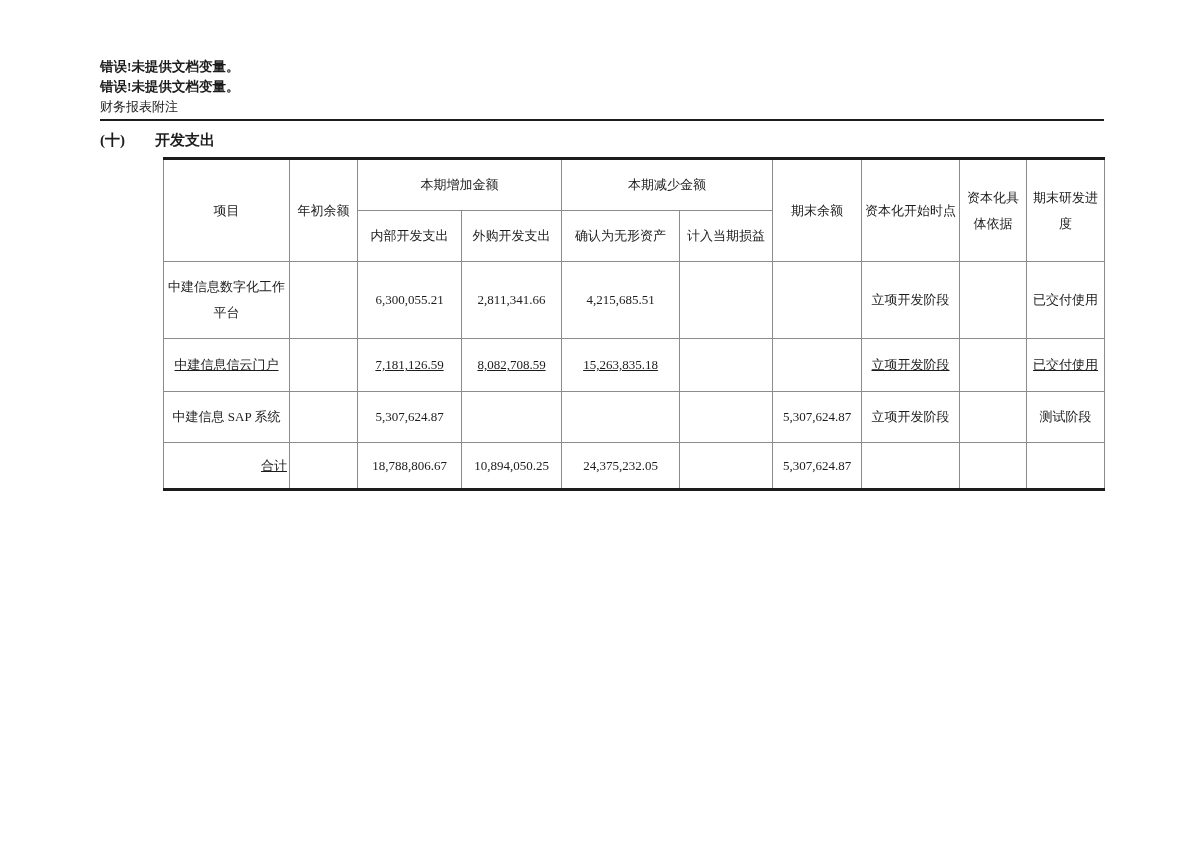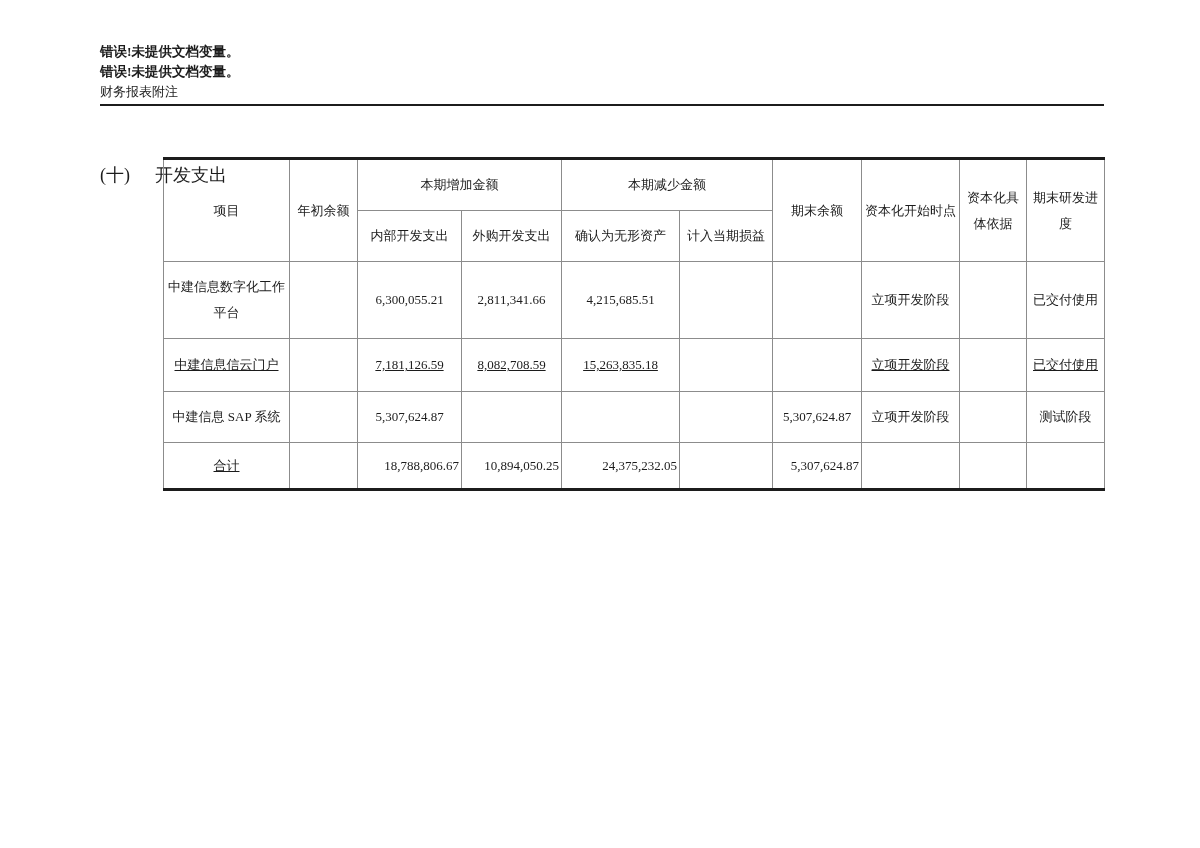--- a/index.html
+++ b/index.html
@@ -11,21 +11,21 @@
     width: 1200px;
     height: 848px;
     position: relative;
     font-family: "Liberation Serif", "DejaVu Serif", serif;
     color: #1c1c1c;
   }
   
   .doc-header {
     position: absolute;
     left: 100px;
-    top: 42px;
+    top: 57px;
     width: 1004px;
   }
   .doc-header .hline {
     font-size: 13.5px;
     font-weight: bold;
     line-height: 20px;
     white-space: nowrap;
   }
   .doc-header .hline.plain {
     font-weight: normal;
@@ -35,24 +35,23 @@
   .doc-header .rule {
     height: 2px;
     background: #1c1c1c;
     margin-top: 3px;
   }
   
   .section-heading {
     position: absolute;
     left: 100px;
     top: 131px;
-    font-size: 18px;
-    font-weight: normal;
+    font-size: 15px;
+    font-weight: bold;
     white-space: nowrap;
-    margin-top: 32px;
   }
   .section-heading .sec-num {
     display: inline-block;
     width: 55px;
   }
   
   table.fin {
     position: absolute;
     left: 163px;
     top: 157px;
@@ -75,26 +74,26 @@
     vertical-align: middle;
     overflow: hidden;
     word-break: break-all;
   }
   tr.hdr-row-1 { height: 27px; }
   tr.hdr-row-2 { height: 26px; }
   tr.data-row-0 { height: 55px; }
   tr.data-row-1 { height: 53px; text-decoration: underline; }
   tr.data-row-2 { height: 29px; }
   tr.data-row-3 { height: 23px; }
-  tr.data-row-3 td { line-height: 21px; text-align: right; }
+  tr.data-row-3 td { line-height: 21px; }
   td.cell-project {
     text-align: left;
     padding: 0 6px;
   }
-  td.cell-project.centered { text-align: center; text-decoration: underline; }
+  td.cell-project.centered { text-align: right; text-decoration: underline; }
   td.cell-num {
     text-align: right;
     padding: 0 6px;
   }
   th.col-progress, td.col-progress { padding: 0 9px; }
 </style>
 </head>
 <body>
 
 <div class="doc-header">

